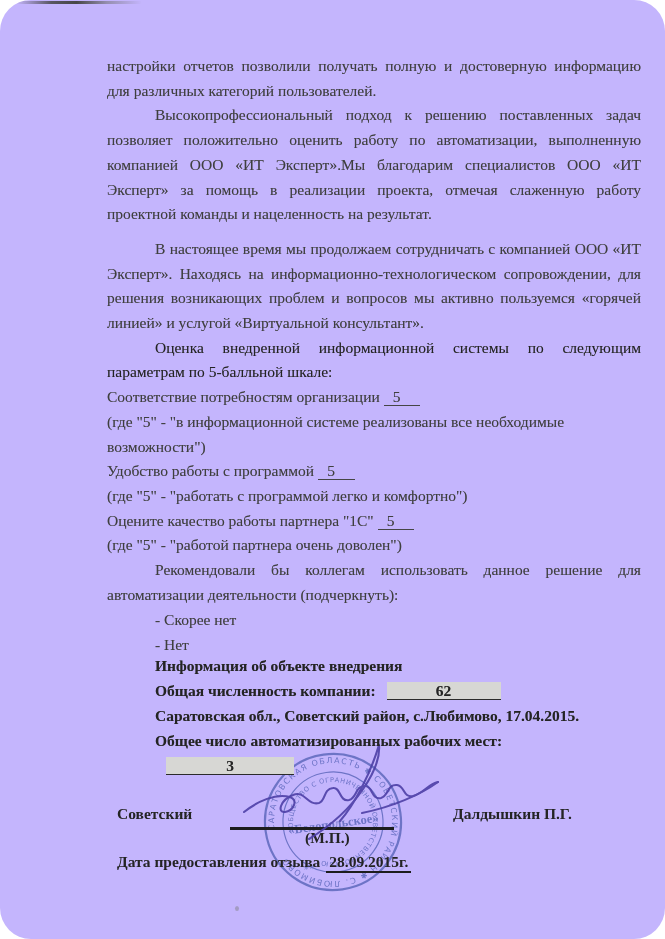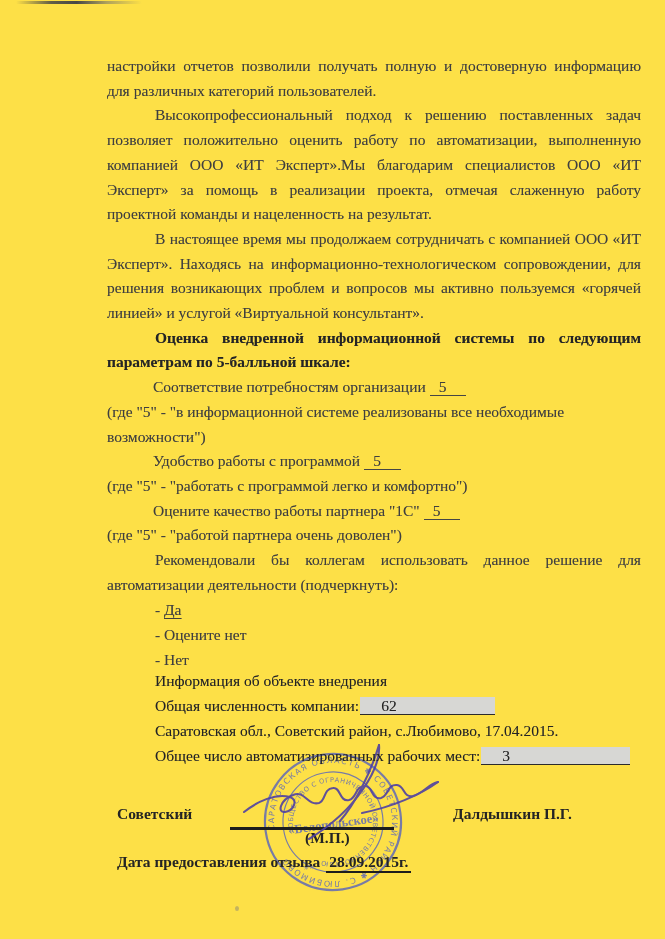--- a/index.html
+++ b/index.html
@@ -1,56 +1,57 @@
 <!DOCTYPE html>
 <html lang="ru"><head>
 <meta charset="utf-8">
 <style>
   html,body{margin:0;padding:0;background:#fff;}
   .page{
     position:relative;
     width:665px;height:939px;
-    background:#fde047;
+    background:#c4b5fd;
     overflow:hidden;
     font-family:"Liberation Serif","DejaVu Serif",serif;
     color:#3f3f3f;
+    border-radius:31px;
   }
   
   .artifact-top{
     position:absolute;top:1px;left:16px;width:126px;height:3px;
     background:linear-gradient(90deg,rgba(120,120,120,0) 0%,rgba(70,70,70,.85) 28%,#474747 48%,rgba(110,110,110,.55) 72%,rgba(150,150,150,0) 100%);
     border-radius:2px;
   }
   .artifact-dot{
     position:absolute;left:235px;top:906px;width:4px;height:5px;border-radius:50%;
     background:rgba(125,125,125,.45);
   }
   .content{
     position:relative;z-index:2;
     padding:54px 24px 0 107px;
     font-size:15.5px;line-height:24.7px;
     text-shadow:0 0 .4px rgba(80,80,80,.45);
   }
   p{margin:0;}
   .just{text-align:justify;}
   .ind{text-indent:48px;}
-  .p3{margin-top:0;}
-  .bold{font-weight:bold;color:#242424;}
-  .r-line{white-space:nowrap;margin-left:46px;}
+  .p3{margin-top:10px;}
+  .bold{font-weight:normal;color:#242424;}
+  .r-line{white-space:nowrap;}
   .blank-val{
     display:inline-block;border-bottom:1.3px solid #454545;
     padding:0 20px 0 9px;margin-left:4px;line-height:17px;
   }
   .options{line-height:25px;padding-left:48px;}
   .opt .opt-label{}
   .opt.selected .opt-label{text-decoration:underline;text-underline-offset:3px;}
-  .info{line-height:25px;padding-left:48px;margin-top:-4px;font-weight:normal;color:#242424;}
+  .info{line-height:25px;padding-left:48px;margin-top:-4px;font-weight:bold;color:#242424;}
   .fill{
     display:inline-block;background:#d7d7d4;border-bottom:1.6px solid #2b2b2b;
-    text-align:left;height:17px;line-height:17px;margin-left:1px;vertical-align:baseline;padding-left:21px;
+    text-align:center;height:17px;line-height:17px;margin-left:11px;vertical-align:baseline;
   }
   .fill-62{width:114px;}
   .fill-3{width:128px;}
   
   .sig-area{position:absolute;left:0;top:0;width:665px;height:939px;z-index:1;}
   .sig-text{position:absolute;z-index:3;font-weight:bold;color:#242424;font-size:15.5px;white-space:nowrap;}
   .director-label{left:117px;top:805px;}
   .director-name{left:453px;top:805px;}
   .sig-line{position:absolute;z-index:3;left:230px;top:827px;width:164px;height:2.6px;background:#1d1d1d;}
   .seal-note{left:305px;top:829px;}
@@ -81,22 +82,21 @@
       <p>(где "5" - "в информационной системе реализованы все необходимые возможности")</p>
       <p class="r-line"><span>Удобство работы с программой</span><span class="blank-val">5</span></p>
       <p>(где "5" - "работать с программой легко и комфортно")</p>
       <p class="r-line"><span>Оцените качество работы партнера "1С"</span><span class="blank-val">5</span></p>
       <p>(где "5" - "работой партнера очень доволен")</p>
     </div>
 
     <p class="just ind">Рекомендовали бы коллегам использовать данное решение для автоматизации деятельности (подчеркнуть):</p>
 
     <div class="options">
-      <p class="opt selected"><span>- </span><span class="opt-label">Да</span></p>
-      <p class="opt"><span>- </span><span class="opt-label">Оцените нет</span></p>
+      <p class="opt"><span>- </span><span class="opt-label">Скорее нет</span></p>
       <p class="opt"><span> - </span><span class="opt-label">Нет</span></p>
     </div>
 
     <div class="info">
       <p>Информация об объекте внедрения</p>
       <p><span>Общая численность компании:</span><span class="fill fill-62">62</span></p>
       <p>Саратовская обл., Советский район, с.Любимово, 17.04.2015.</p>
       <p><span>Общее число автоматизированных рабочих мест:</span><span class="fill fill-3">3</span></p>
     </div>
 

